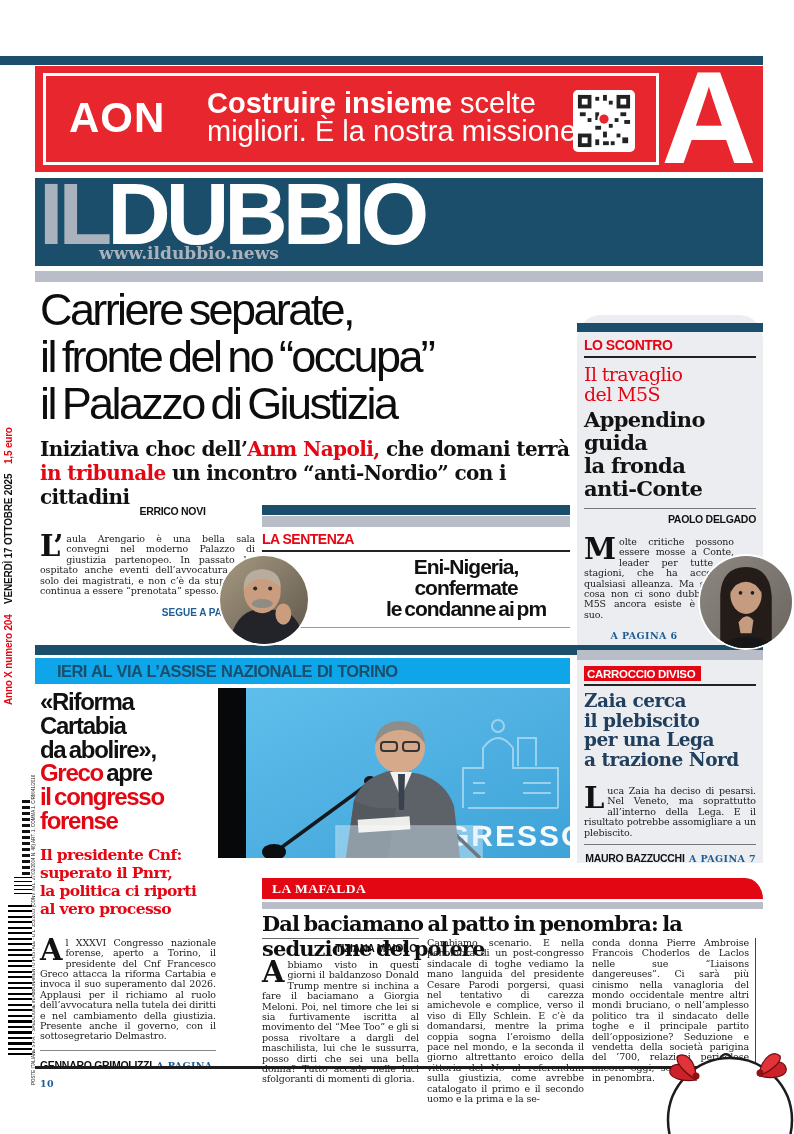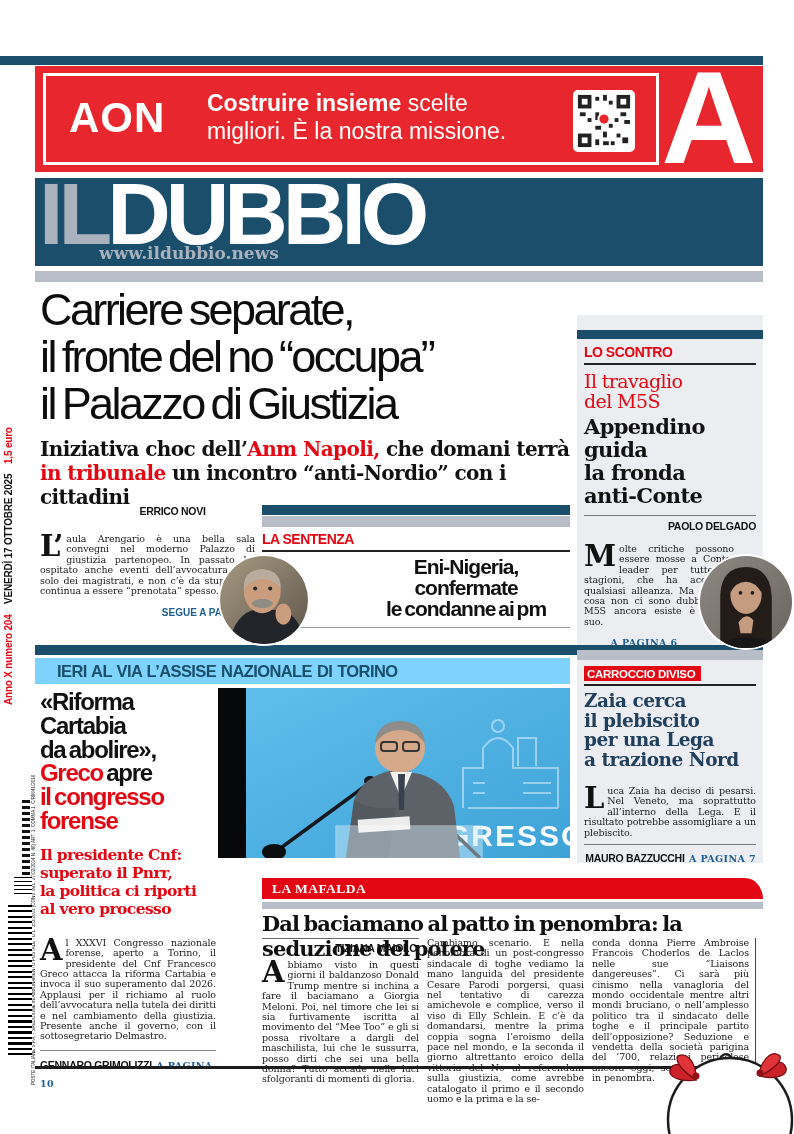--- a/index.html
+++ b/index.html
@@ -19,21 +19,21 @@
   .barcode-sm{left:14px;top:877px;width:18px;height:20px;
               background:repeating-linear-gradient(180deg,#000 0 1.5px,#fff 1.5px 4px);}
   .barcode{left:8px;top:905px;width:24px;height:150px;
            background:repeating-linear-gradient(180deg,#000 0 2px,#fff 2px 5.5px);}
 
   
   .topbar{left:0;top:56px;width:763px;height:9px;background:#1a4e6b;}
   .ad{left:35px;top:66px;width:728px;height:106px;background:#e8262d;cursor:pointer;}
   .ad-frame{position:absolute;left:8px;top:7px;bottom:7px;right:104px;border:3px solid #fff;}
   .ad-brand{position:absolute;left:34px;top:28px;color:#fff;font-weight:bold;font-size:42px;letter-spacing:1px;}
-  .ad-tag{position:absolute;left:172px;top:23px;color:#fff;font-size:23px;line-height:28px;}
+  .ad-tag{position:absolute;left:172px;top:23px;color:#fff;font-size:29px;line-height:28px;}
   .ad-tag .b{font-weight:bold;}
   .ad-qr{position:absolute;right:128px;top:24px;width:56px;height:56px;background:#fff;border-radius:5px;padding:3px;}
   .ad-a{position:absolute;right:6px;top:-12px;width:96px;height:128px;color:#fff;
         font-weight:bold;font-size:132px;line-height:128px;text-align:center;overflow:hidden;}
 
   
   .masthead{left:35px;top:178px;width:728px;height:88px;background:#1a4e6b;}
   .mast-title{position:absolute;left:4px;top:-9px;font-weight:bold;font-size:88px;letter-spacing:-5px;line-height:90px;}
   .mast-title .il{color:#a9b2bd;}
   .mast-title .dubbio{color:#fff;}
@@ -69,35 +69,35 @@
   .sent-label{margin-top:4px;color:#e30613;font-weight:bold;font-size:14px;letter-spacing:-.5px;
               border-bottom:2px solid #222;padding-bottom:3px;}
   .sent-head{margin:4px 0 0 100px;text-align:center;font-weight:bold;font-size:21px;line-height:21px;
              letter-spacing:-1px;word-spacing:-2px;}
   .sent-by{margin-top:8px;text-align:right;border-top:1px solid #999;padding-top:13px;}
   .sent-by .byline{font-size:10px;}
   .photo-circle{border-radius:50%;overflow:hidden;z-index:5;box-shadow:0 0 0 2px #fff;}
   .sent-photo{left:220px;top:556px;width:88px;height:88px;}
   .scontro-photo{left:700px;top:556px;width:92px;height:92px;}
 
-  .scontro{left:577px;top:315px;width:186px;height:350px;background:#ecedf1;box-sizing:border-box;padding:15px 7px;}
+  .scontro{left:577px;top:315px;width:186px;height:350px;background:#ecedf1;box-sizing:border-box;padding:8px 7px;border-radius:24px;}
   .sc-navy{height:9px;background:#1a4e6b;margin:0 -7px;}
   .sc-label{margin-top:5px;color:#e30613;font-weight:bold;font-size:14px;letter-spacing:-.5px;
             border-bottom:2px solid #222;padding-bottom:3px;}
   .sc-kicker{margin-top:6px;font-family:"DejaVu Serif",serif;font-weight:normal;font-size:19px;line-height:20px;
              color:#e30613;letter-spacing:-.6px;}
   .sc-head{margin-top:4px;font-family:"DejaVu Serif",serif;font-weight:bold;font-size:21px;line-height:23px;
            letter-spacing:-.6px;color:#121212;}
   .sc-rule{margin-top:8px;border-top:1px solid #777;}
   .sc-by{display:block;text-align:right;margin-top:4px;}
   .scontro .body-txt{margin-top:12px;width:150px;}
   .sc-page{display:block;text-align:center;margin-top:10px;width:120px;}
 
   .navybar2{left:35px;top:645px;width:728px;height:10px;background:#1a4e6b;}
-  .assise{left:35px;top:658px;width:535px;height:26px;background:#7dd3fc;color:#1a4e6b;font-weight:bold;
+  .assise{left:35px;top:658px;width:535px;height:26px;background:#0ea5e9;color:#1a4e6b;font-weight:bold;
           font-size:16.5px;line-height:26px;letter-spacing:-.6px;word-spacing:1px;padding-left:22px;box-sizing:border-box;}
 
   
   .congress{left:40px;top:690px;width:176px;}
   .cg-head{font-weight:bold;font-size:24px;line-height:23.8px;letter-spacing:-1.3px;word-spacing:-2px;}
   .cg-dek{margin-top:13px;font-family:"DejaVu Serif",serif;font-weight:bold;font-size:15.5px;line-height:18px;
           color:#e30613;letter-spacing:-.6px;}
   .congress .body-txt{margin-top:20px;}
   .cg-by{margin-top:8px;border-top:1px solid #888;padding-top:4px;}
   .cg-by .byline{font-size:10.5px;}

